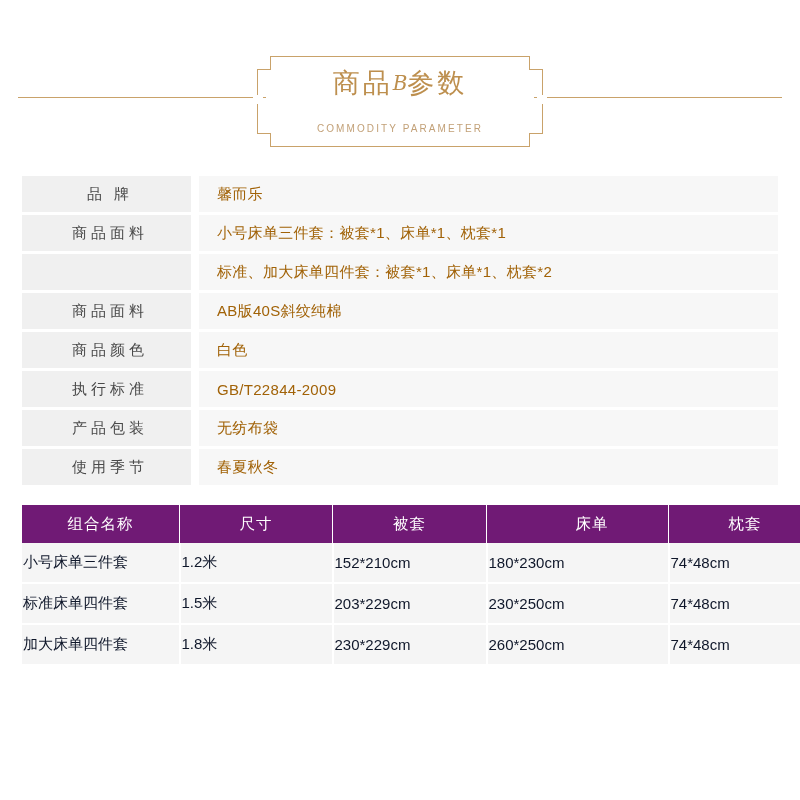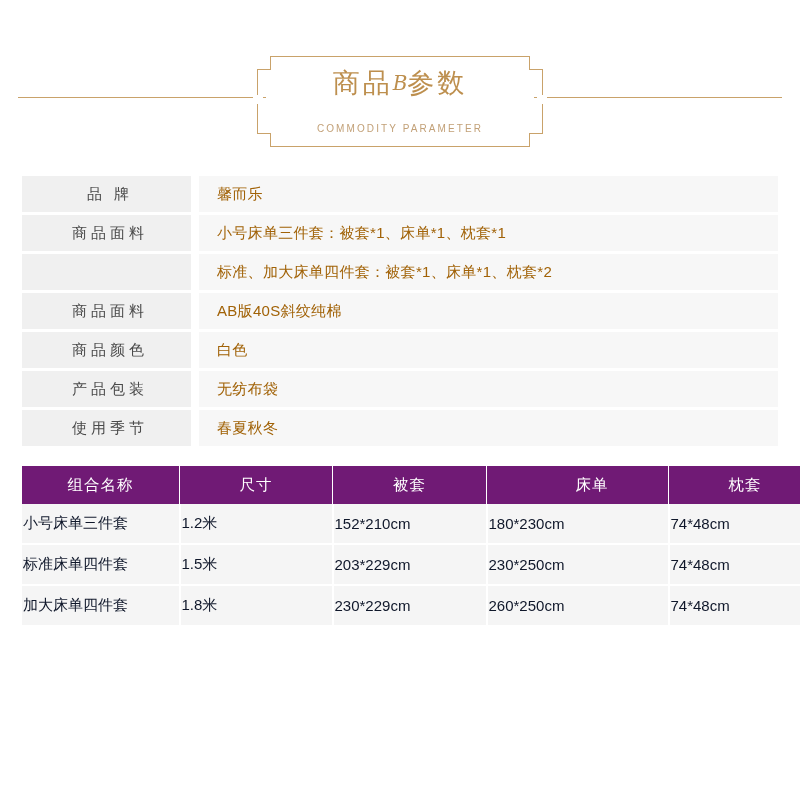--- a/index.html
+++ b/index.html
@@ -210,20 +210,25 @@
         <td class="label"><span class="lbl-inner">商品面料</span></td>
         <td class="spacer-cell"></td>
         <td class="value">AB版40S斜纹纯棉</td>
       </tr>
       <tr>
         <td class="label"><span class="lbl-inner">商品颜色</span></td>
         <td class="spacer-cell"></td>
         <td class="value">白色</td>
       </tr>
       <tr>
+        <td class="label"><span class="lbl-inner">执行标准</span></td>
+        <td class="spacer-cell"></td>
+        <td class="value">GB/T22844-2009</td>
+      </tr>
+      <tr>
         <td class="label"><span class="lbl-inner">产品包装</span></td>
         <td class="spacer-cell"></td>
         <td class="value">无纺布袋</td>
       </tr>
       <tr>
         <td class="label"><span class="lbl-inner">使用季节</span></td>
         <td class="spacer-cell"></td>
         <td class="value">春夏秋冬</td>
       </tr>
     </tbody>

